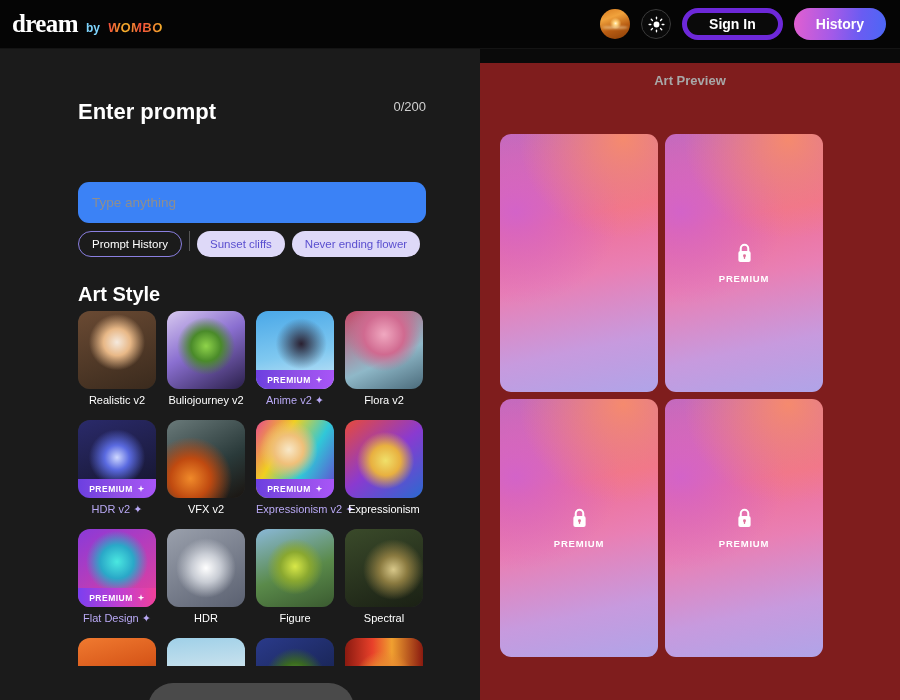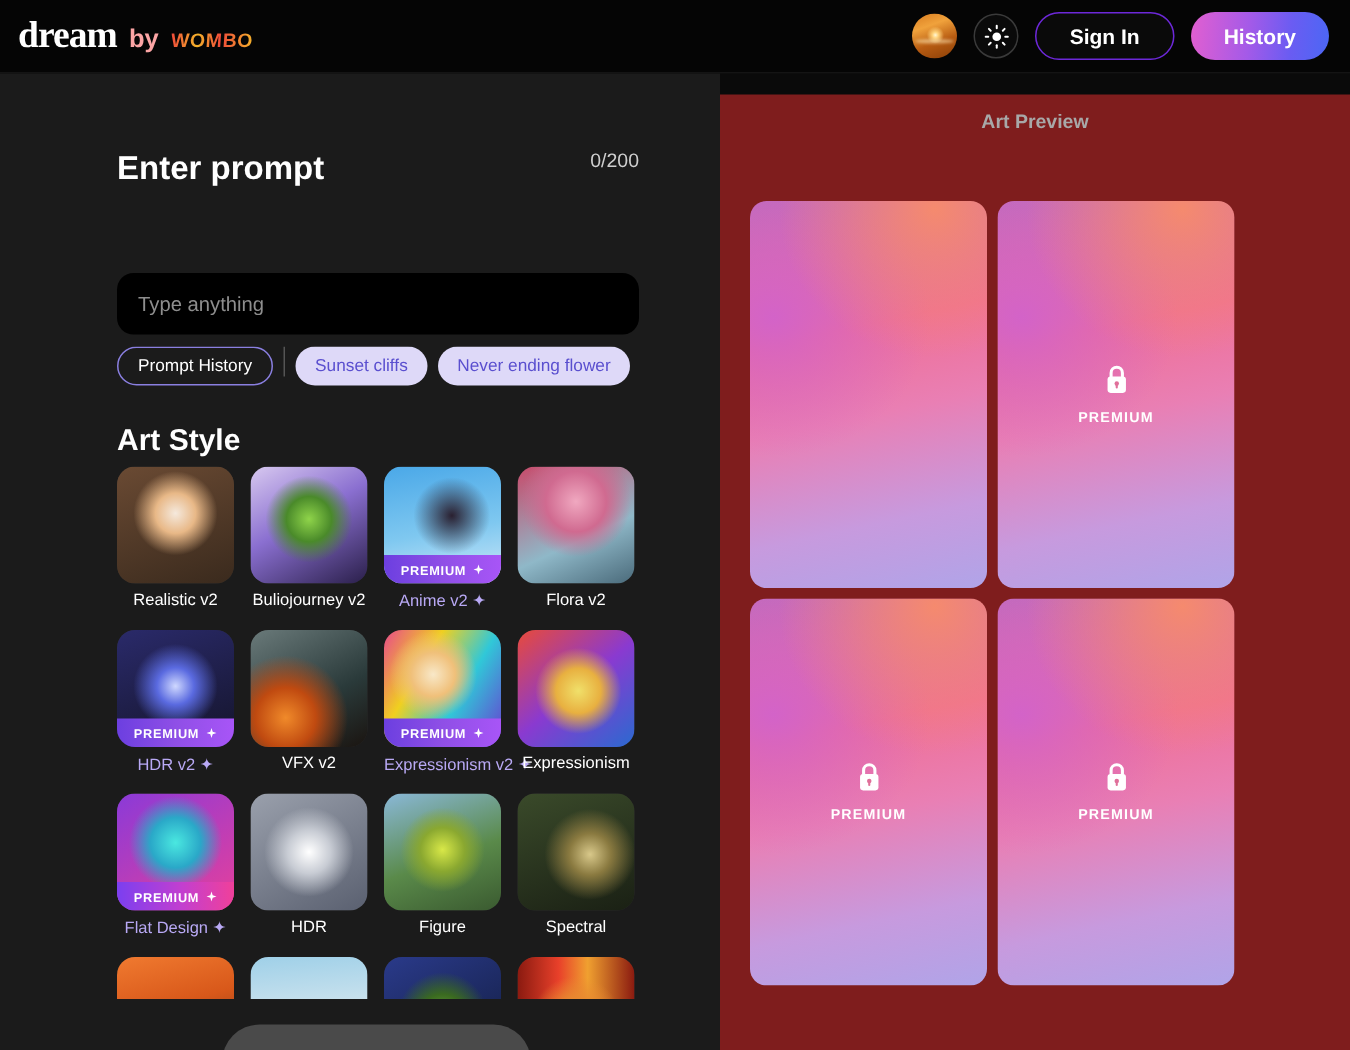--- a/index.html
+++ b/index.html
@@ -19,21 +19,21 @@
     display: flex; align-items: center;
     padding: 0 14px 0 12px;
     border-bottom: 1px solid #141414;
   }
   .brand { display: flex; align-items: baseline; gap: 8px; }
   .brand-dream {
     font-size: 25px; font-weight: bold; color: #ffffff;
     letter-spacing: -0.6px;
     font-family: Liberation Serif, serif;
   }
-  .brand-by { font-size: 17px; color: #fca5a5; font-weight: bold; }
+  .brand-by { font-size: 12px; color: #7dd3fc; font-weight: bold; }
   .brand-wombo {
     font-size: 13px; font-weight: bold; letter-spacing: 0.4px;
     color: #ffffff;
     background: linear-gradient(90deg,#f04a3a 0%,#f4b32a 32%,#f04a3a 60%,#f4b32a 100%);
     -webkit-background-clip: text; background-clip: text;
     -webkit-text-fill-color: transparent;
     text-shadow: 0 0 0 transparent;
     transform: skewX(-4deg);
   }
   .header-right {
@@ -52,21 +52,21 @@
     background: rgba(255,236,190,0.55); filter: blur(1.2px);
   }
   .icon-btn {
     width: 30px; height: 30px; border-radius: 50%;
     border: 1px solid #3a3a3a; background: #0a0a0a;
     display: flex; align-items: center; justify-content: center;
     flex: none; cursor: pointer;
   }
   .signin-btn {
     height: 32px; padding: 0 22px; border-radius: 17px;
-    border: 1px solid #6d28d9; background: #0a0a0a;
+    border: 5px solid #6d28d9; background: #0a0a0a;
     color: #fff; font-size: 14px; font-weight: bold;
     display: flex; align-items: center; cursor: pointer;
   }
   .create-btn-top {
     height: 32px; padding: 0 22px; border-radius: 17px; border: none;
     background: linear-gradient(95deg,#e25fd0 0%,#a45ae8 42%,#6a5cf2 72%,#4b67f5 100%);
     color: #fff; font-size: 14px; font-weight: bold;
     display: flex; align-items: center; cursor: pointer;
   }
 
@@ -84,21 +84,21 @@
   
   .prompt-head {
     position: absolute; left: 78px; top: 50px; width: 348px;
     display: flex; align-items: flex-start; justify-content: space-between;
   }
   .prompt-title { font-size: 22px; font-weight: bold; color: #fff; }
   .prompt-counter { font-size: 13px; color: #cfcfcf; padding-bottom: 3px; }
   .prompt-input {
     position: absolute; left: 78px; top: 133px;
     width: 348px; height: 41px; border-radius: 11px;
-    background: #000000; border: none; outline: none;
+    background: #3b82f6; border: none; outline: none;
     padding: 0 14px; color: #ffffff; font-size: 13.5px;
     font-family: "Liberation Sans", sans-serif;
   }
   .prompt-input::placeholder { color: #8e8e8e; }
 
   .chips-wrap {
     position: absolute; left: 78px; top: 182px;
     width: 348px; height: 27px; overflow: hidden;
     display: flex; gap: 7px;
   }

